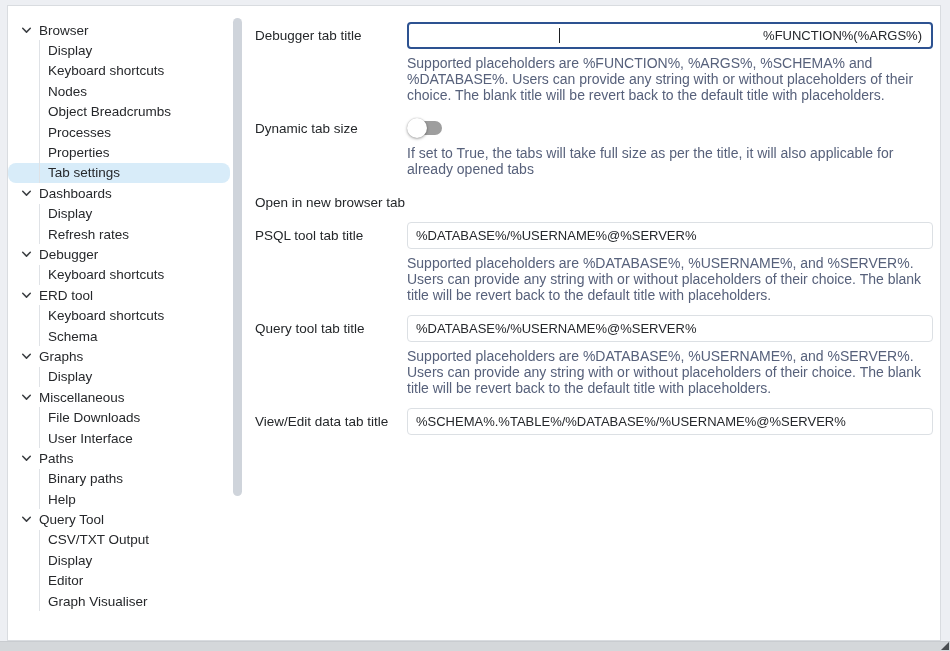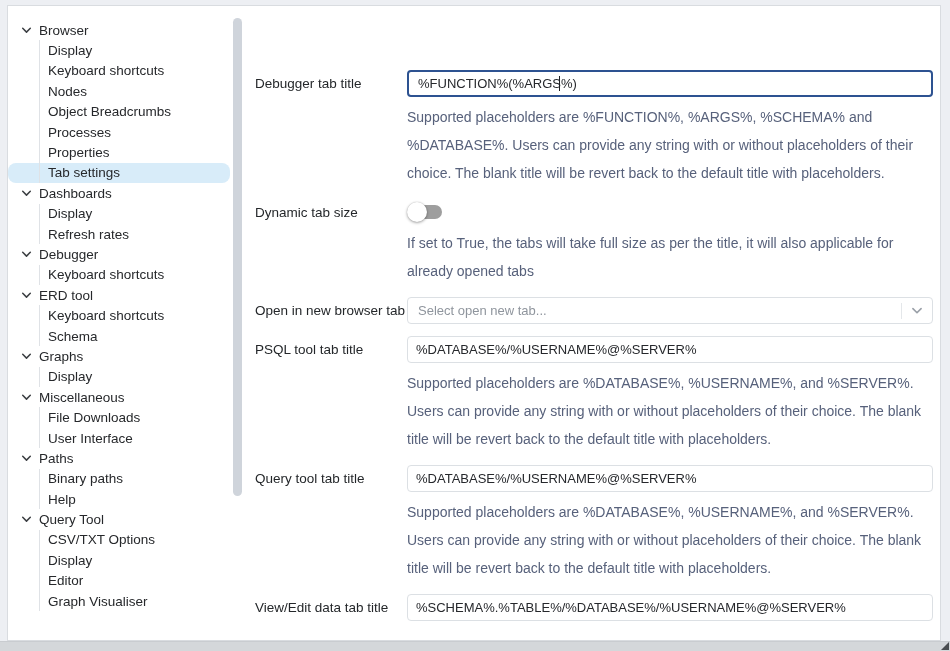--- a/index.html
+++ b/index.html
@@ -33,44 +33,45 @@
   .chev{
     position:absolute;left:11px;top:50%;transform:translateY(-50%);
     width:14px;height:14px;display:flex;align-items:center;justify-content:center;
   }
   .sidebar-scrollbar{
     position:absolute;right:3px;top:12px;width:9px;height:478px;
     background:#cfd4db;border-radius:5px;
   }
   
   .main{
-    flex:1;box-sizing:border-box;padding:16px 7px 0 10px;overflow:hidden;margin-top:48px;
+    flex:1;box-sizing:border-box;padding:16px 7px 0 10px;overflow:hidden;
   }
   .form-row{display:flex;margin-bottom:12px;}
   .form-label{
     width:152px;flex-shrink:0;font-size:13.5px;color:#24272a;padding-top:6px;
   }
   .field-col{flex:1;min-width:0;}
   .text-input{
     width:100%;height:27px;box-sizing:border-box;
     border:1px solid #dce0e4;border-radius:4px;
     padding:0 8px;font-size:13px;color:#26282c;
     font-family:"Liberation Sans", sans-serif;
     background:#fff;outline:none;display:block;
   }
   .text-input.focused{
     border:2px solid var(--primary,#2d5291);
     padding:0 9px;
+    text-align:right;
   }
   .input-wrap{position:relative;}
   .fake-caret{
     position:absolute;left:152px;top:6px;width:1px;height:15px;background:#1b1e22;
   }
   .helper{
-    margin-top:6px;font-size:14px;line-height:28px;
+    margin-top:6px;font-size:14px;line-height:16px;
     color:var(--helper,#57617b);max-width:532px;
   }
   
   .toggle{position:relative;width:38px;height:22px;margin-top:2px;cursor:pointer;}
   .toggle .track{
     position:absolute;left:4px;top:4px;width:31px;height:14px;border-radius:7px;
     background:var(--track,#9e9e9e);
   }
   .toggle .thumb{
     position:absolute;left:0;top:1px;width:20px;height:20px;border-radius:50%;
@@ -209,21 +210,21 @@
         </div>
         <div class="tree-row parent">
           <span class="chev">
             <svg width="13" height="13" viewBox="0 0 12 12" fill="none">
               <polyline points="2.5,4 6,7.5 9.5,4" stroke="#3c3f43" stroke-width="1.4" stroke-linecap="round" stroke-linejoin="round"></polyline>
             </svg>
           </span>
           <span>Query Tool</span>
         </div>
         <div class="tree-row child">
-          <span>CSV/TXT Options</span>
+          <span>CSV/TXT Output</span>
         </div>
         <div class="tree-row child">
           <span>Display</span>
         </div>
         <div class="tree-row child">
           <span>Editor</span>
         </div>
         <div class="tree-row child">
           <span>Graph Visualiser</span>
         </div>
@@ -248,29 +249,20 @@
             <div class="toggle">
               <div class="track"></div>
               <div class="thumb"></div>
             </div>
             <div class="helper">If set to True, the tabs will take full size as per the title, it will also applicable for already opened tabs</div>
           </div>
         </div>
         <div class="form-row">
           <div class="form-label">Open in new browser tab</div>
           <div class="field-col">
-            <div class="select">
-              <span class="placeholder">Select open new tab...</span>
-              <span class="sep"></span>
-              <span class="dd">
-                <svg width="14" height="14" viewBox="0 0 12 12" fill="none">
-                  <polyline points="2.5,4 6,7.5 9.5,4" stroke="#9aa0a8" stroke-width="1.4" stroke-linecap="round" stroke-linejoin="round"></polyline>
-                </svg>
-              </span>
-            </div>
           </div>
         </div>
         <div class="form-row">
           <div class="form-label">PSQL tool tab title</div>
           <div class="field-col">
             <div class="input-wrap">
               <input type="text" class="text-input" value="%DATABASE%/%USERNAME%@%SERVER%" style="">
             </div>
             <div class="helper">Supported placeholders are %DATABASE%, %USERNAME%, and %SERVER%. Users can provide any string with or without placeholders of their choice. The blank title will be revert back to the default title with placeholders.</div>
           </div>

